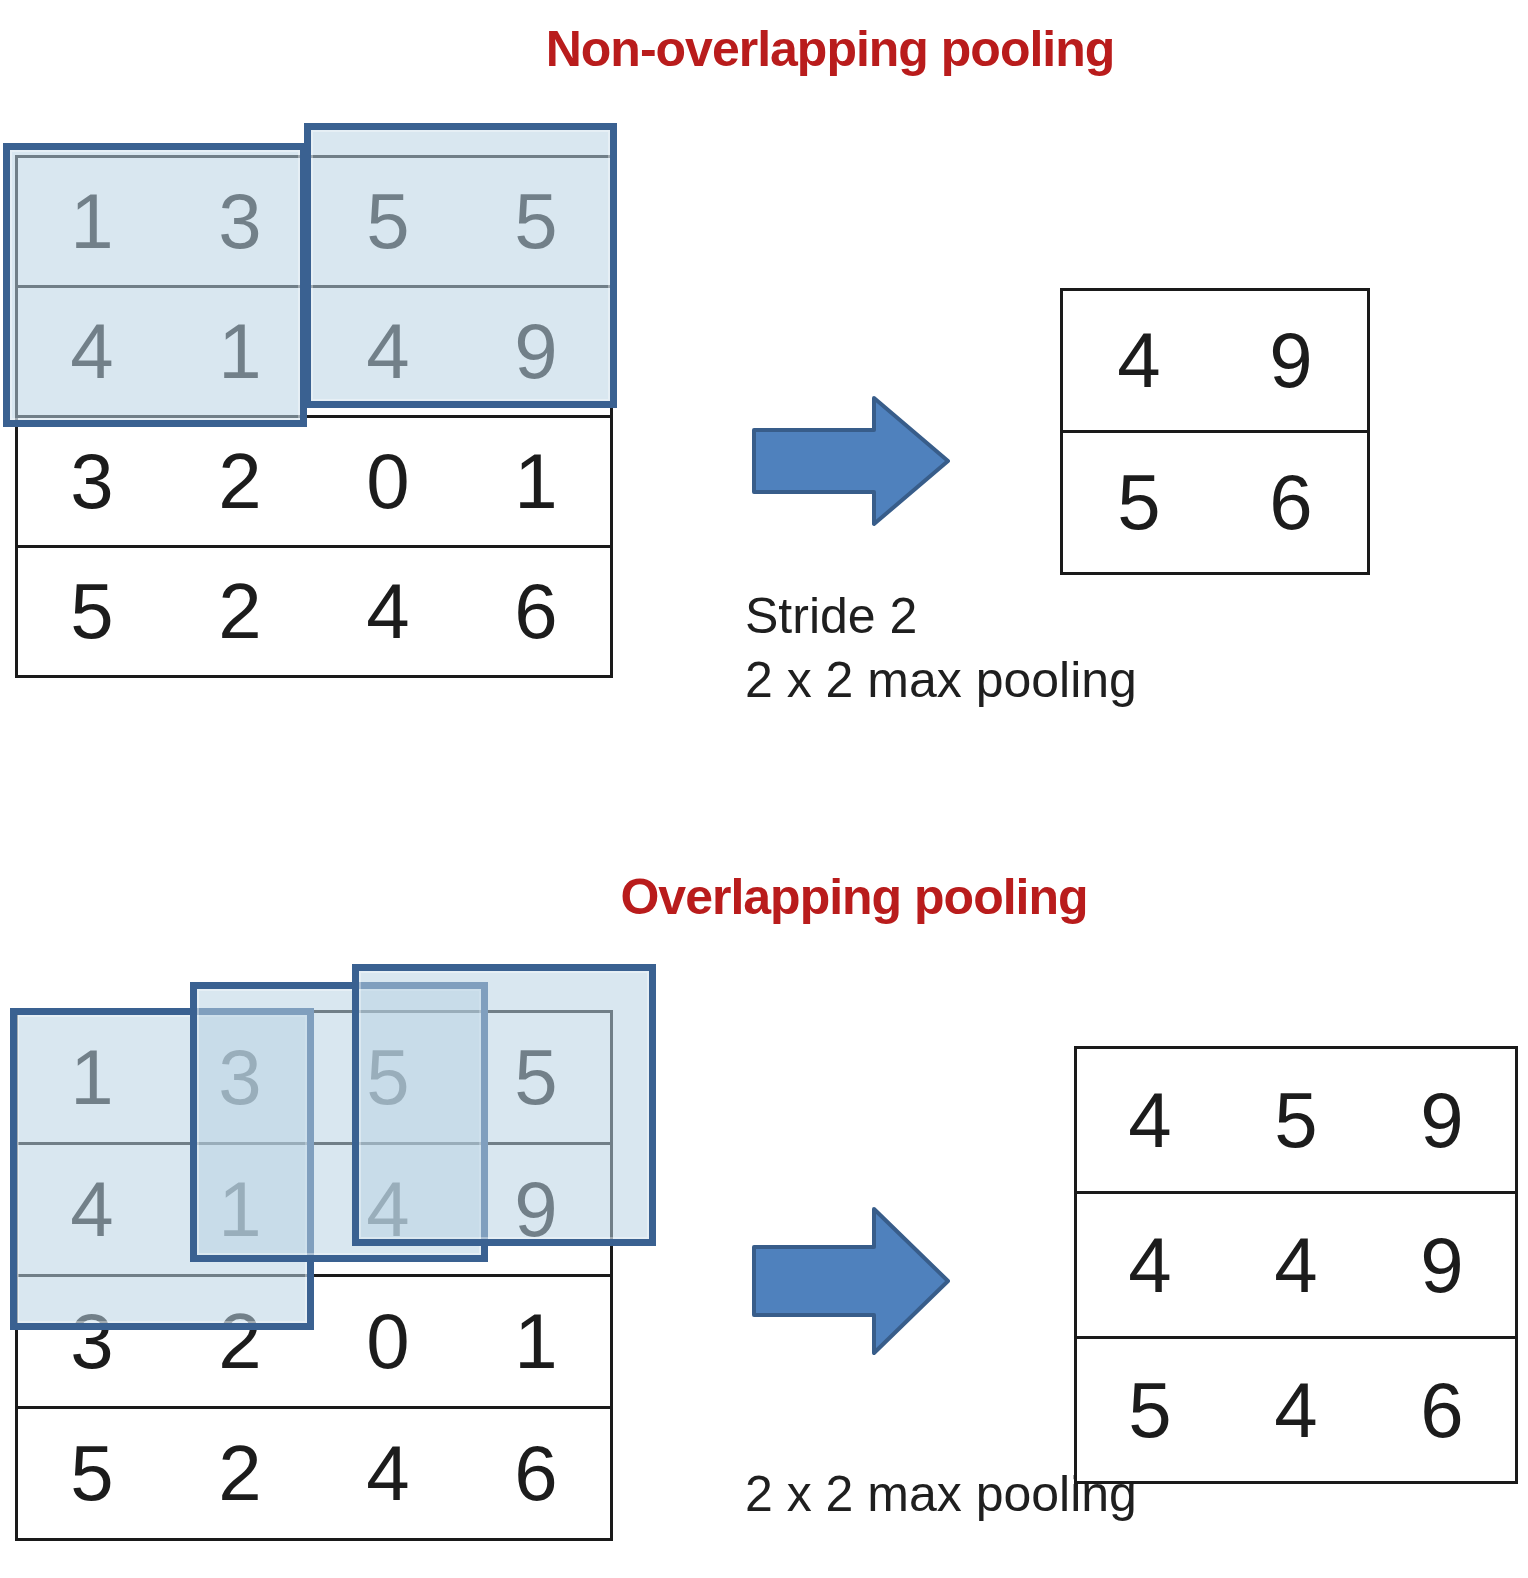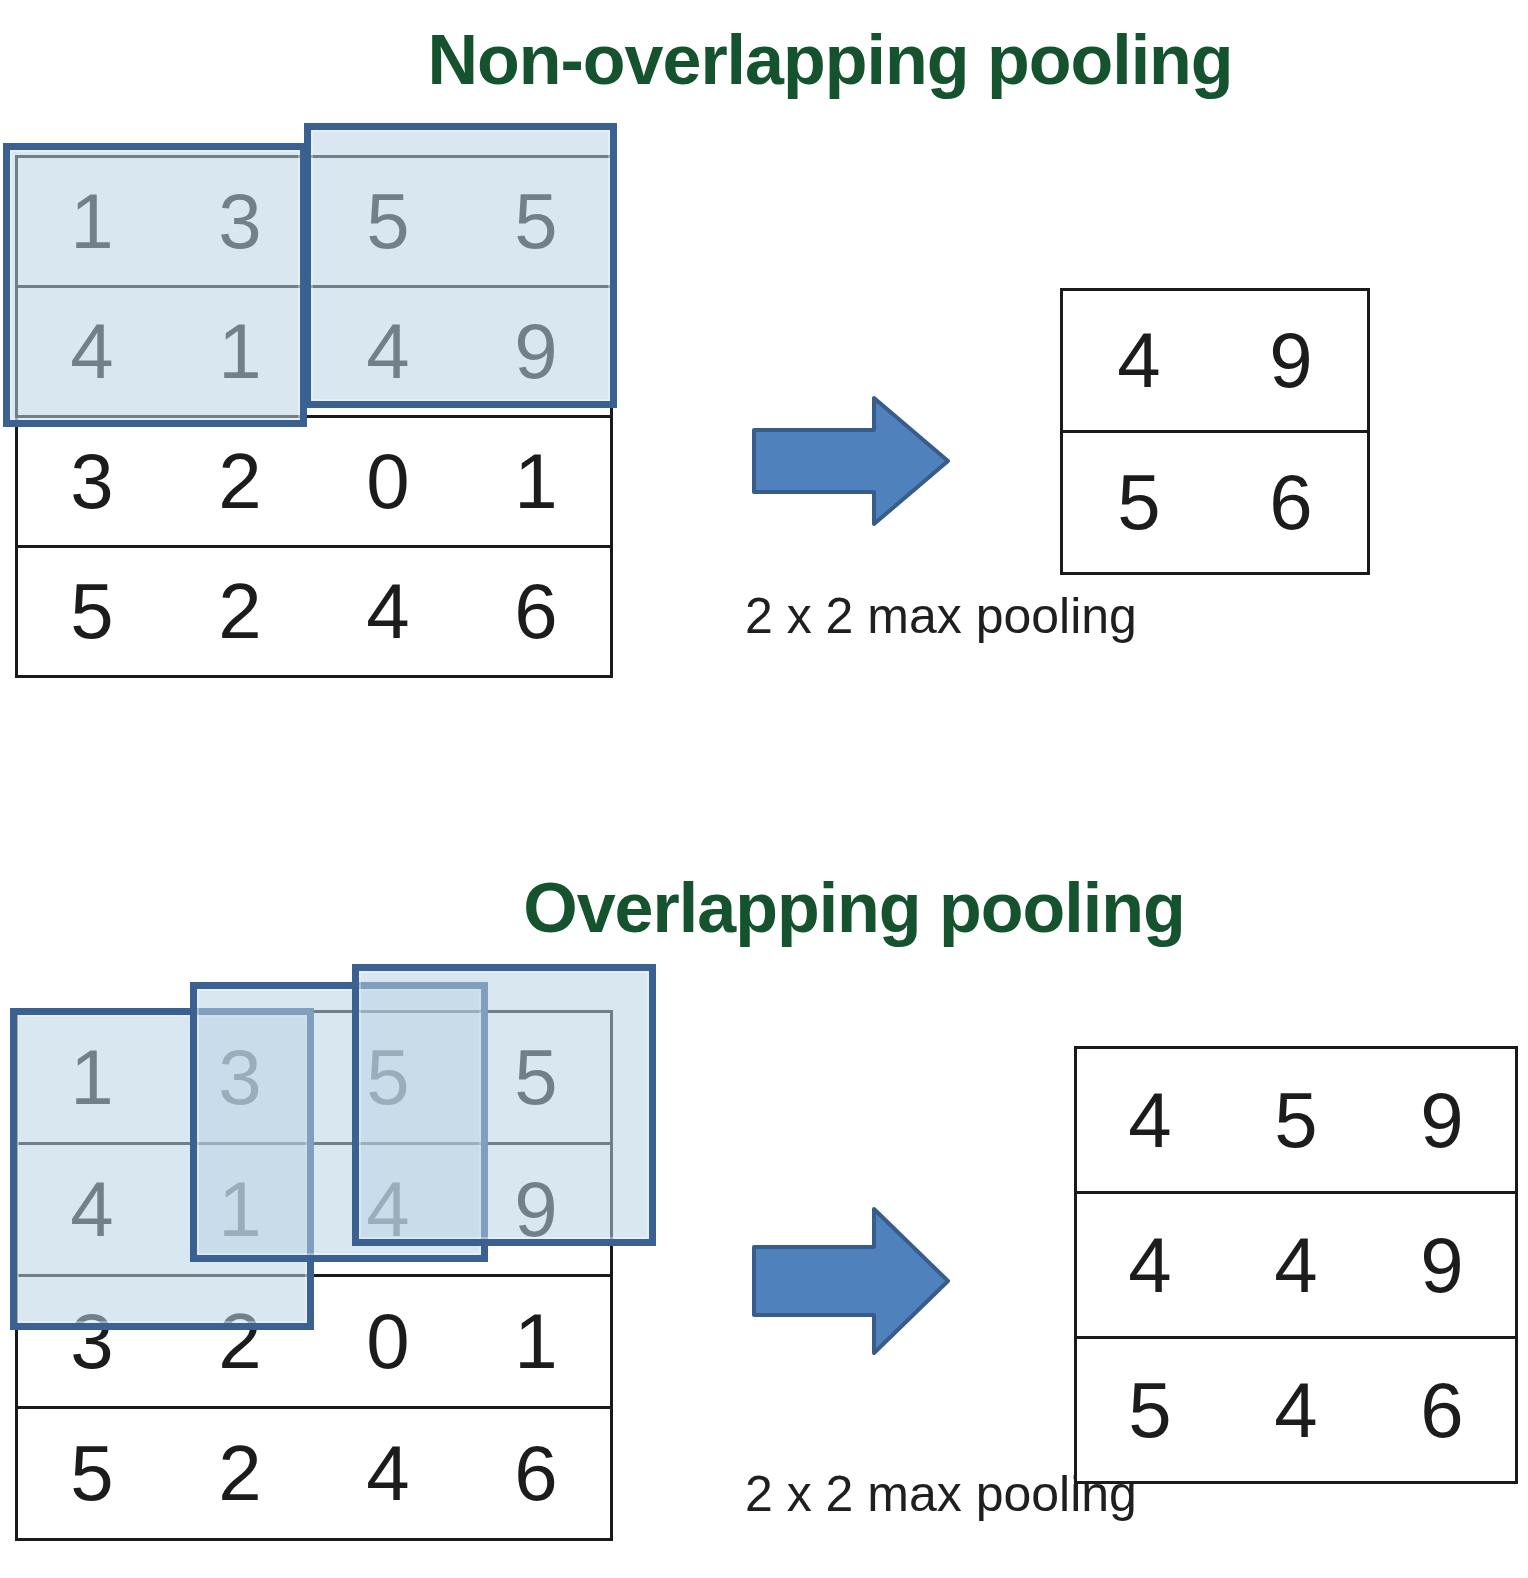--- a/index.html
+++ b/index.html
@@ -4,21 +4,21 @@
 <style>
   html,body{margin:0;padding:0;}
   body{
     width:1528px;height:1578px;position:relative;overflow:hidden;
     background:#ffffff;
     font-family:"Liberation Sans","DejaVu Sans",sans-serif;
     color:#1a1a1a;
   }
   .title{
     position:absolute;width:820px;text-align:center;
-    font-size:70px;font-weight:700;letter-spacing:-1px;color:#14532d;
+    font-size:50px;font-weight:700;letter-spacing:-1px;color:#b91c1c;
     white-space:nowrap;
   }
   #title-top{left:420px;top:20px;}
   #title-bottom{left:444px;top:868px;}
 
   
   .grid{
     position:absolute;display:grid;
     border:3px solid #1a1a1a;background:#ffffff;
     box-sizing:content-box;z-index:1;
@@ -107,20 +107,21 @@
 </svg>
 
 <div id="grid-out-top" class="grid g2">
   <div class="cell">4</div>
   <div class="cell">9</div>
   <div class="cell">5</div>
   <div class="cell">6</div>
 </div>
 
 <div id="caption-top" class="caption">
+  <div>Stride 2</div>
   <div>2 x 2 max pooling</div>
 </div>
 
 <div id="title-bottom" class="title">Overlapping pooling</div>
 
 <div id="grid-in-bottom" class="grid g4">
   <div class="cell">1</div>
   <div class="cell">3</div>
   <div class="cell">5</div>
   <div class="cell">5</div>

